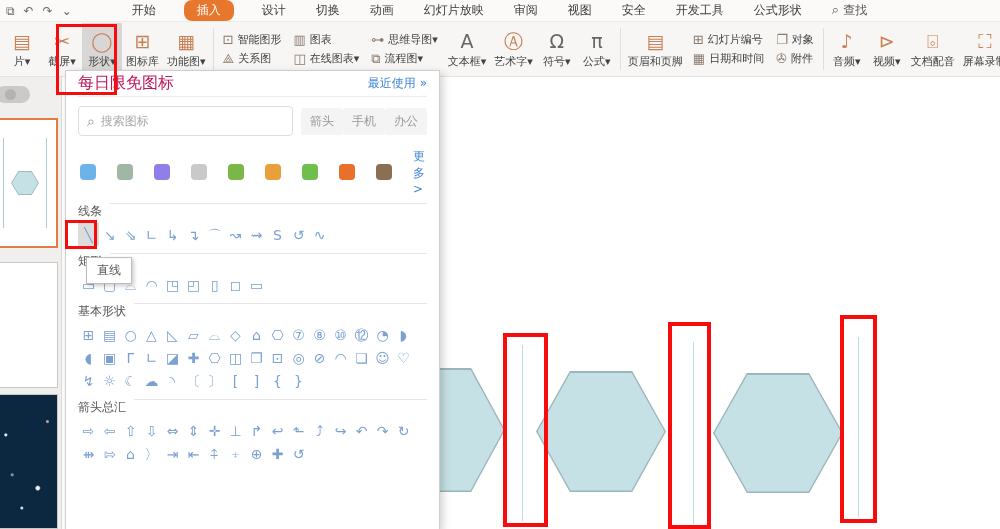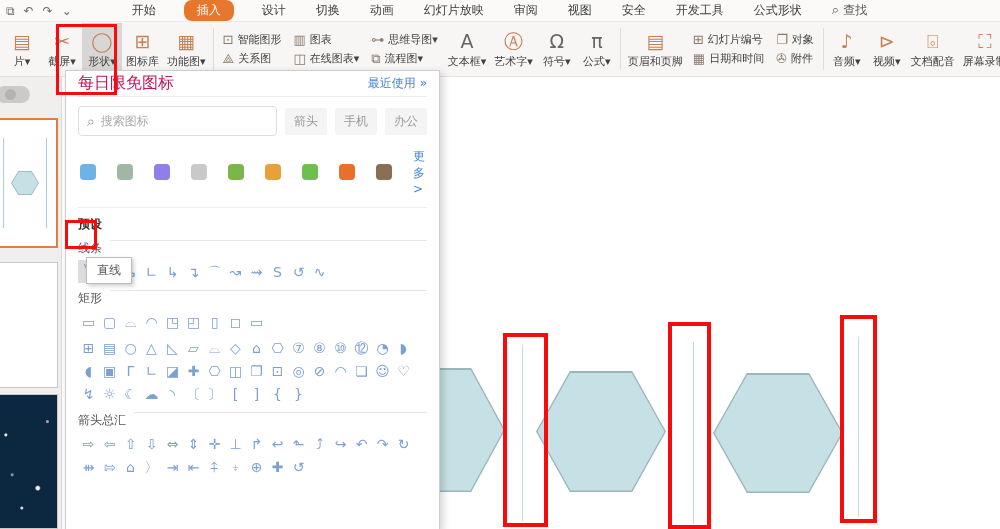--- a/index.html
+++ b/index.html
@@ -258,41 +258,40 @@
   <div class="panel">
     <div class="panel-head">
       <span class="panel-title">每日限免图标</span>
       <span class="link">最近使用 »</span>
     </div>
     <div class="search-row">
       <div class="search-box">
         <span class="mag">⌕</span>
         <span>搜索图标</span>
       </div>
-      <div style="display:flex;gap:8px">
+      <div style="display:flex;">
           <span class="tag">箭头</span>
           <span class="tag">手机</span>
           <span class="tag">办公</span>
         </div>
     </div>
     <div class="emoji-row">
       <span style="display:flex;gap:21px">
           <span class="dot" style="background: rgb(109, 179, 232);"></span>
           <span class="dot" style="background: rgb(159, 183, 164);"></span>
           <span class="dot" style="background: rgb(143, 127, 232);"></span>
           <span class="dot" style="background: rgb(201, 201, 201);"></span>
           <span class="dot" style="background: rgb(122, 182, 72);"></span>
           <span class="dot" style="background: rgb(232, 161, 58);"></span>
           <span class="dot" style="background: rgb(111, 191, 78);"></span>
           <span class="dot" style="background: rgb(232, 112, 42);"></span>
           <span class="dot" style="background: rgb(138, 111, 82);"></span>
         </span>
       <span class="link">更多 &gt;</span>
     </div>
-    <div class="preset">预设</div>
 
     <div class="sec-head">
       <span class="sec-label">线条</span>
         <span class="rule"></span>
     </div>
     <div class="icon-grid lines">
         <span class="si">╲</span>
         <span class="si">↘</span>
         <span class="si">⇘</span>
         <span class="si">∟</span>
@@ -315,20 +314,24 @@
         <span class="si">▢</span>
         <span class="si">⌓</span>
         <span class="si">◠</span>
         <span class="si">◳</span>
         <span class="si">◰</span>
         <span class="si">▯</span>
         <span class="si">◻</span>
         <span class="si">▭</span>
       </div>
 
+    <div class="sec-head">
+      <span class="sec-label">基本形状</span>
+        <span class="rule"></span>
+    </div>
     <div class="icon-grid">
         <span class="si">⊞</span>
         <span class="si">▤</span>
         <span class="si">○</span>
         <span class="si">△</span>
         <span class="si">◺</span>
         <span class="si">▱</span>
         <span class="si">⌓</span>
         <span class="si">◇</span>
         <span class="si">⌂</span>

